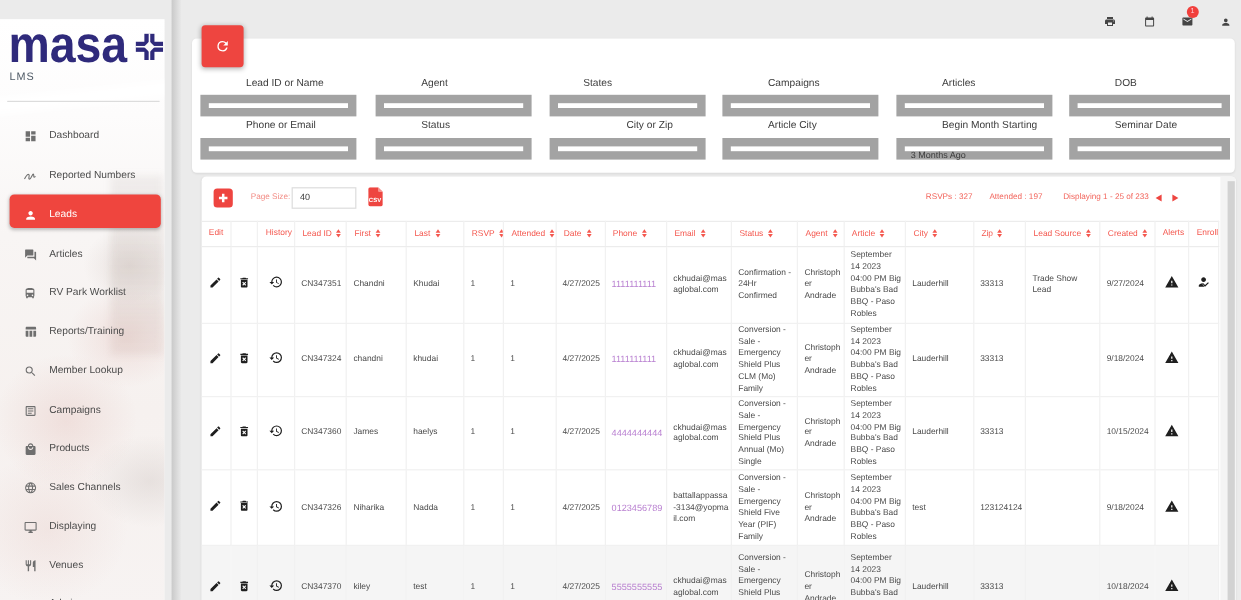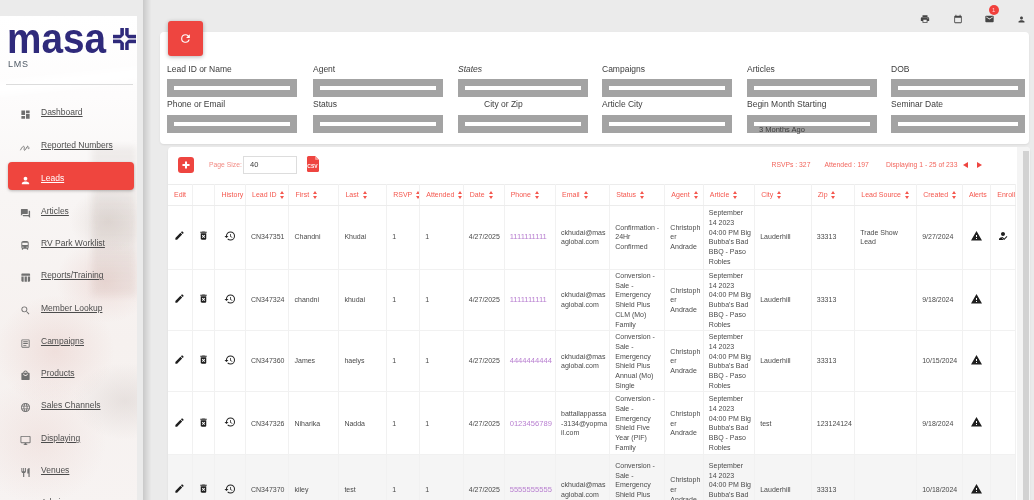--- a/index.html
+++ b/index.html
@@ -14,31 +14,31 @@
       radial-gradient(85px 80px at 55px 335px, rgba(205,130,120,0.16), rgba(0,0,0,0) 70%),
       radial-gradient(95px 90px at 40px 425px, rgba(210,150,140,0.14), rgba(0,0,0,0) 70%),
       radial-gradient(75px 55px at 125px 385px, rgba(150,135,130,0.16), rgba(0,0,0,0) 70%),
       linear-gradient(180deg, #ffffff 0%, #fdfcfc 16%, #f8f5f4 36%, #f6f1ef 65%, #f7f3f2 100%);
   }
   #logo { position:absolute; left:7px; top:0.8px; color:#2f2a7b; font-weight:bold; font-size:43px; line-height:43px; letter-spacing:0; transform:scaleX(0.9); transform-origin:0 0; }
   #lms { position:absolute; left:8px; top:43px; color:#4f5a66; font-size:9px; letter-spacing:0.8px; }
   #sidediv { position:absolute; left:6px; top:68px; width:127px; height:1px; background:#dcdcdc; }
   .mi { position:absolute; left:0; width:143px; height:20px; }
   .mi .ic { position:absolute; left:19px; top:50%; transform:translateY(-50%); width:12px; height:12px; }
-  .mi .tx { position:absolute; left:41px; top:50%; transform:translateY(-50%); font-size:8.5px; color:#4c4c4c; white-space:nowrap;text-decoration:underline; }
+  .mi .tx { position:absolute; left:41px; top:50%; transform:translateY(-50%); font-size:8.5px; color:#4c4c4c; white-space:nowrap; }
   #leadsel { position:absolute; left:8px; top:146px; width:126px; height:28px; background:#ef453e; border-radius:4px; box-shadow:0 1px 3px rgba(0,0,0,0.25); }
   #sbsb { position:absolute; left:143px; top:0; width:8px; height:500px; background:linear-gradient(90deg,#c9c9c9,#e9e9e9); }
 
   
   .topic { position:absolute; top:8px; }
 
   
   #fcard { position:absolute; left:160px; top:32px; width:869px; height:112px; background:#fff; border-radius:4px; box-shadow:0 1px 2px rgba(0,0,0,0.08); }
   #refresh { position:absolute; left:168px; top:21px; width:35px; height:35px; background:#ee4540; border-radius:3px; box-shadow:0 1px 4px rgba(0,0,0,0.3); }
-  .flabel { position:absolute; font-size:8.5px; color:#3c3c3c; }
+  .flabel { position:absolute; font-size:8.5px; color:#3c3c3c;margin-left:38px; }
   .finput { position:absolute; width:130px; height:18px; background:#fff; border:7px solid #a3a3a3; font-size:7.5px; color:#3a3a3a; line-height:16px; padding-left:5px; }
 
   #tcard { position:absolute; left:168px; top:147px; width:861.5px; height:353px; background:#fff; border-radius:4px 4px 0 0; box-shadow:0 1px 2px rgba(0,0,0,0.08); overflow:hidden; }
 
   
   #plus { position:absolute; left:10px; top:10px; width:16px; height:16px; background:#ee4540; border-radius:3px; }
   #pglabel { position:absolute; left:41px; top:14px; font-size:6.8px; color:#f28b84; }
   #pginput { position:absolute; left:75px; top:9px; width:54px; height:18px; border:1px solid #ddd; font-size:7.5px; color:#3a3a3a; line-height:16px; padding-left:6px; }
   #csvic { position:absolute; left:138px; top:9px; }
   .tstat { position:absolute; top:13.5px; font-size:6.8px; color:#f2655c; }
@@ -181,21 +181,21 @@
 
 <div id="fcard"></div>
 <div id="refresh">
   <svg style="position:absolute;left:11px;top:11px" width="13" height="13" viewBox="0 0 24 24" fill="#fff">
       <path d="M17.65 6.35A7.96 7.96 0 0 0 12 4a8 8 0 1 0 7.73 10h-2.08A6 6 0 1 1 12 6c1.66 0 3.14.69 4.22 1.78L13 11h7V4l-2.35 2.35z"></path>
     </svg>
 </div>
 
 <div class="flabel" style="left:167px; top:64px;">Lead ID or Name</div>
 <div class="flabel" style="left:313px; top:64px;">Agent</div>
-<div class="flabel" style="left:458px; top:64px;font-style:italic;">States</div>
+<div class="flabel" style="left:448px; top:64px;">States</div>
 <div class="flabel" style="left:602px; top:64px;">Campaigns</div>
 <div class="flabel" style="left:747px; top:64px;">Articles</div>
 <div class="flabel" style="left:891px; top:64px;">DOB</div>
 <div class="finput" style="left:167px; top:79px;"></div>
 <div class="finput" style="left:313px; top:79px;"></div>
 <div class="finput" style="left:458px; top:79px;"></div>
 <div class="finput" style="left:602px; top:79px;"></div>
 <div class="finput" style="left:747px; top:79px;"></div>
 <div class="finput" style="left:891px; top:79px; width:134px;"></div>
 <div class="flabel" style="left:167px; top:99px;">Phone or Email</div>

